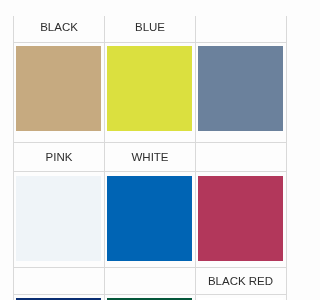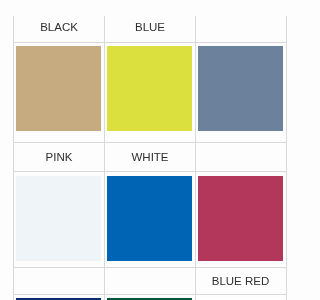--- a/index.html
+++ b/index.html
@@ -65,19 +65,19 @@
   <div class="chip col1 srow0" style="background: rgb(219, 224, 63);"></div>
   <div class="chip col2 srow0" style="background: rgb(107, 129, 156);"></div>
 
   <div class="label col0 lrow1">PINK</div>
   <div class="label col1 lrow1">WHITE</div>
 
   <div class="chip col0 srow1" style="background: rgb(239, 244, 248);"></div>
   <div class="chip col1 srow1" style="background: rgb(0, 100, 180);"></div>
   <div class="chip col2 srow1" style="background: rgb(178, 55, 91);"></div>
 
-  <div class="label col2 lrow2">BLUE RED</div>
+  <div class="label col2 lrow2">BLACK RED</div>
 
   <div class="chip col0 srow2" style="background: rgb(10, 46, 114);"></div>
   <div class="chip col1 srow2" style="background: rgb(4, 86, 58);"></div>
   <div class="chip col2 srow2" style="background: rgb(255, 255, 255);"></div>
 
 </div>
 
 </body></html>

